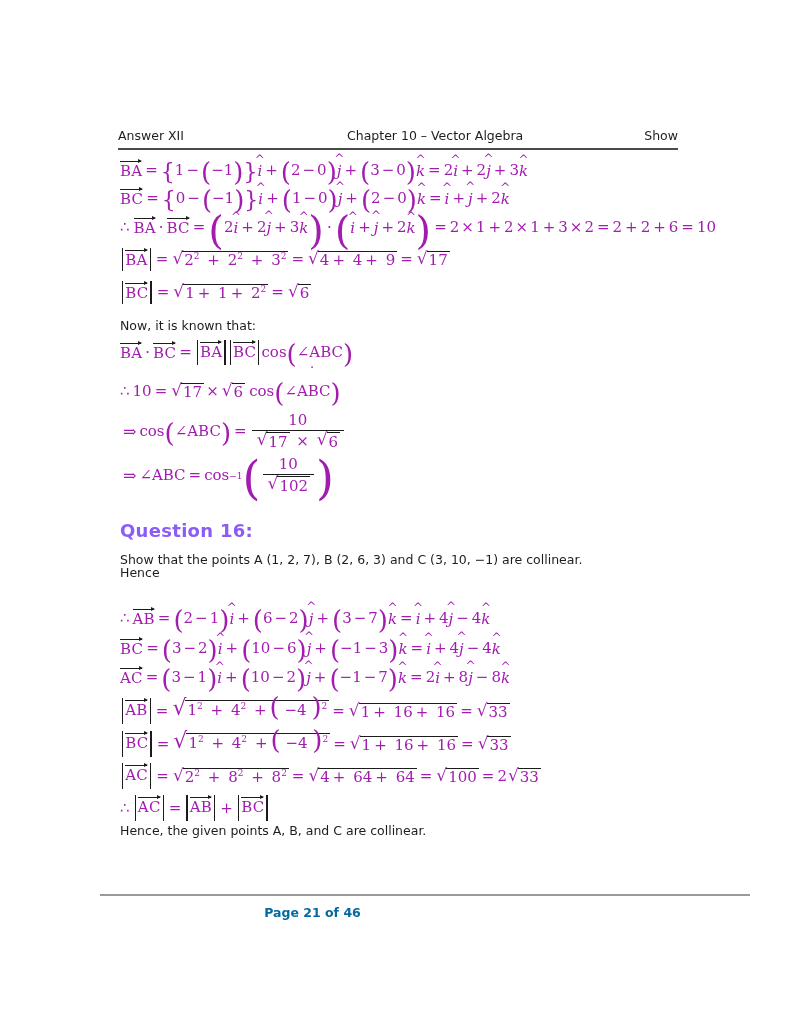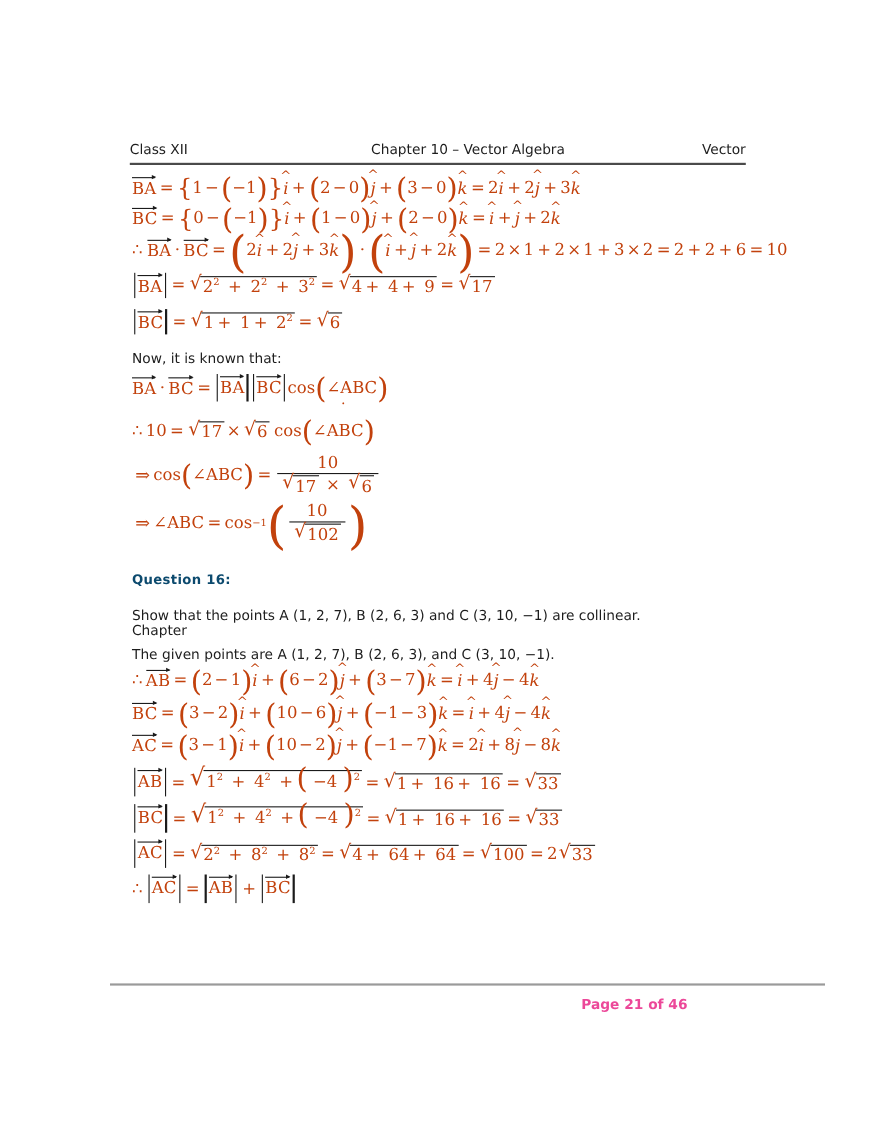--- a/index.html
+++ b/index.html
@@ -50,48 +50,48 @@
     top: 894px;
     width: 650px;
     height: 2px;
     background: #9a9a9a;
   }
   .footer-text {
     position: absolute;
     left: 0;
     top: 905px;
     width: 625px;
-    text-align: right;
+    text-align: center;
     font-size: 12.5px;
     font-weight: bold;
-    color: #ec4899;
+    color: #0369a1;
   }
 
   
   .ptext {
     position: absolute;
     font-size: 12.5px;
     color: #1d1d1d;
     white-space: nowrap;
   }
   .qlabel {
     position: absolute;
-    font-size: 12px;
+    font-size: 18px;
     font-weight: bold;
-    color: #0c4a6e;
+    color: #8b5cf6;
     letter-spacing: .3px;
     white-space: nowrap;
   }
 
   
   .math {
     position: absolute;
     font-family: "DejaVu Serif", serif;
     font-size: 15px;
-    color: #c2410c;
+    color: #a21caf;
     white-space: nowrap;
     display: flex;
     align-items: center;
     line-height: 1;
   }
   .op { margin: 0 3px; }
   .opn { margin: 0 2px; }
 
   
   .vec {
@@ -221,23 +221,23 @@
     border-top: 1.3px solid #1b1b1b;
     padding: 1px 4px 0 4px;
   }
 </style>
 </head>
 <body>
 
 <div class="page">
 
   <div class="header">
-    <span>Class XII</span>
+    <span>Answer XII</span>
     <span class="h-center">Chapter 10 – Vector Algebra</span>
-    <span>Vector</span>
+    <span>Show</span>
   </div>
   <div class="header-rule"></div>
 
   <div class="math" style="left:120px; top:162px;">
     <span class="vec"><span class="vl">BA</span></span>
     <span class="op">=</span>
     <span class="brace">{</span>
     <span>1</span>
     <span class="opn">−</span>
       <span class="bigpar">(</span>
@@ -486,22 +486,21 @@
             <span class="radical">√</span>
             <span class="radicand"><span>102</span></span>
           </span>
       </span>
     </span>
     <span class="hugepar" style="font-size:46px;">)</span>
   </div>
 
   <div class="qlabel" style="left:120px; top:520px;">Question 16:</div>
   <div class="ptext" style="left:120px; top:552px;">Show that the points A (1, 2, 7), B (2, 6, 3) and C (3, 10, −1) are collinear.</div>
-  <div class="ptext" style="left:120px; top:565px;">Chapter</div>
-  <div class="ptext" style="left:120px; top:587px;">The given points are A (1, 2, 7), B (2, 6, 3), and C (3, 10, −1).</div>
+  <div class="ptext" style="left:120px; top:565px;">Hence</div>
 
   <div class="math" style="left:120px; top:610px;">
     <span style="margin-right:3px;">∴</span>
     <span class="vec"><span class="vl">AB</span></span>
     <span class="op">=</span>
       <span class="bigpar">(</span>
     <span>2</span>
       <span class="opn">−</span>
       <span>1</span>
     <span class="bigpar">)</span>
@@ -718,17 +717,18 @@
     <span class="bar"></span>
       </span>
     <span class="op">+</span>
     <span class="abs" style="height:20px;">
         <span class="bar"></span>
       <span class="vec"><span class="vl">BC</span></span>
     <span class="bar"></span>
       </span>
   </div>
 
+  <div class="ptext" style="left:120px; top:823px;">Hence, the given points A, B, and C are collinear.</div>
 
   <div class="footer-rule"></div>
   <div class="footer-text">Page 21 of 46</div>
 
 </div>
 
 </body></html>

